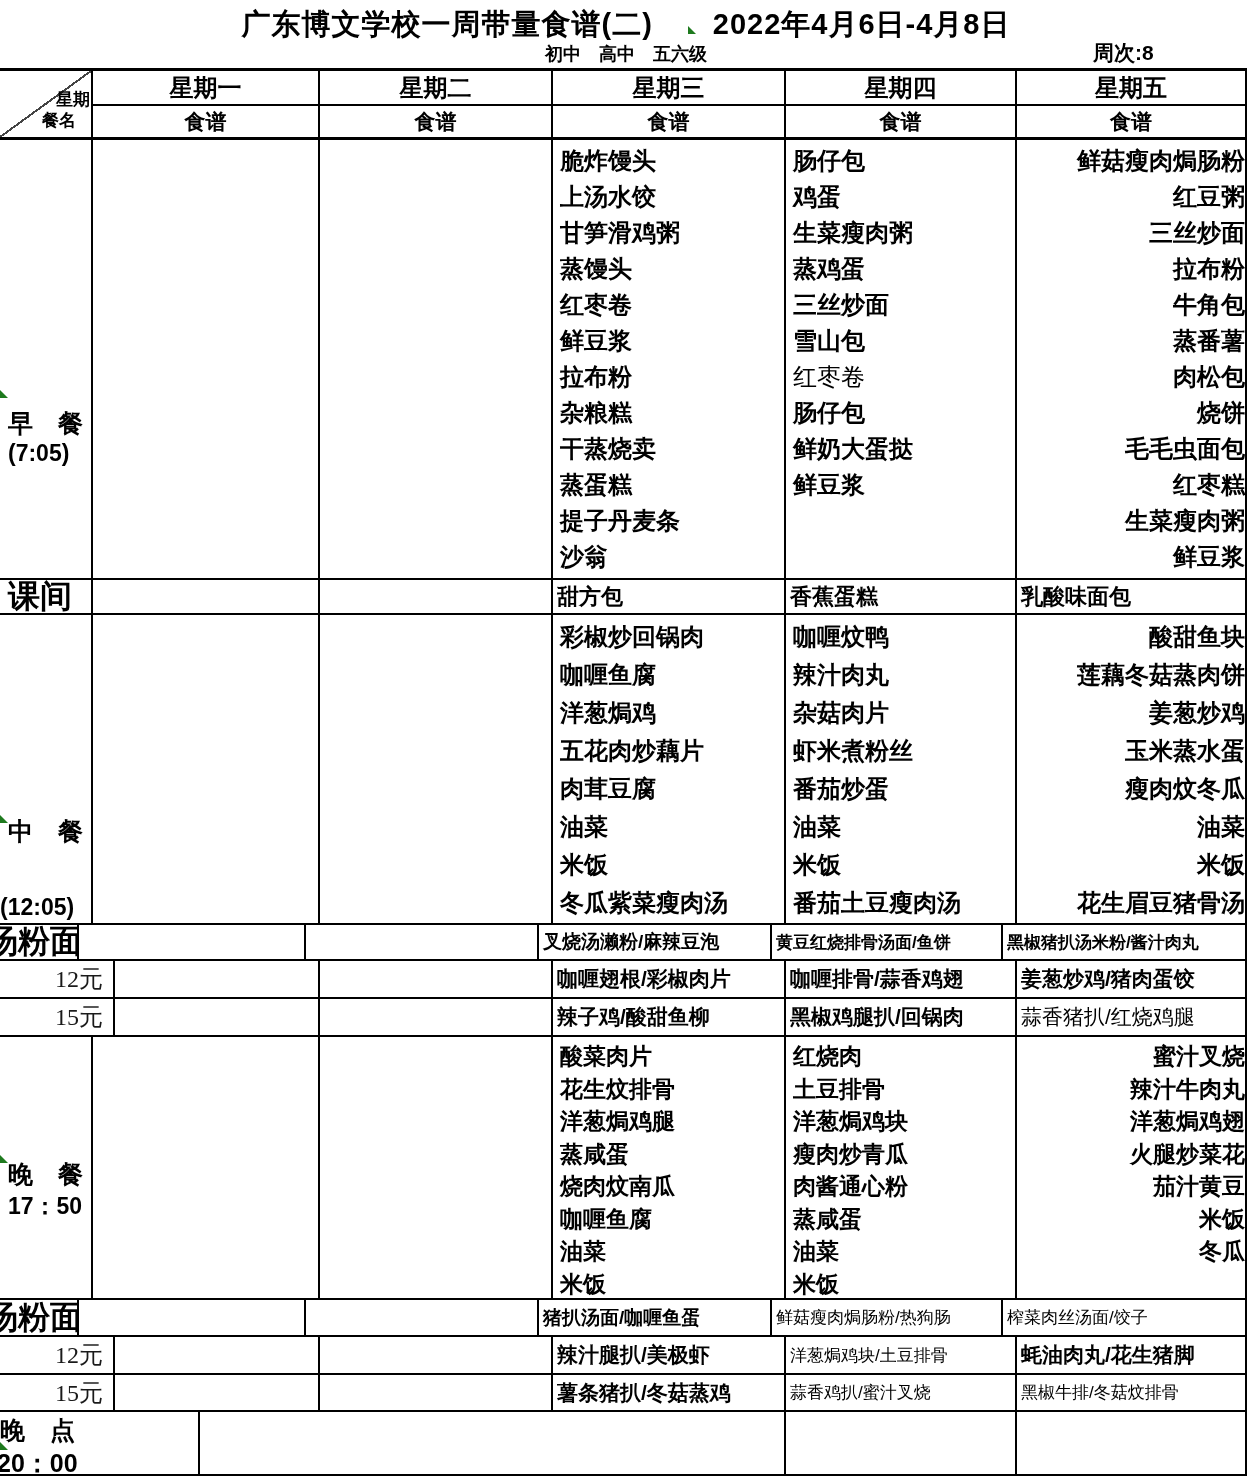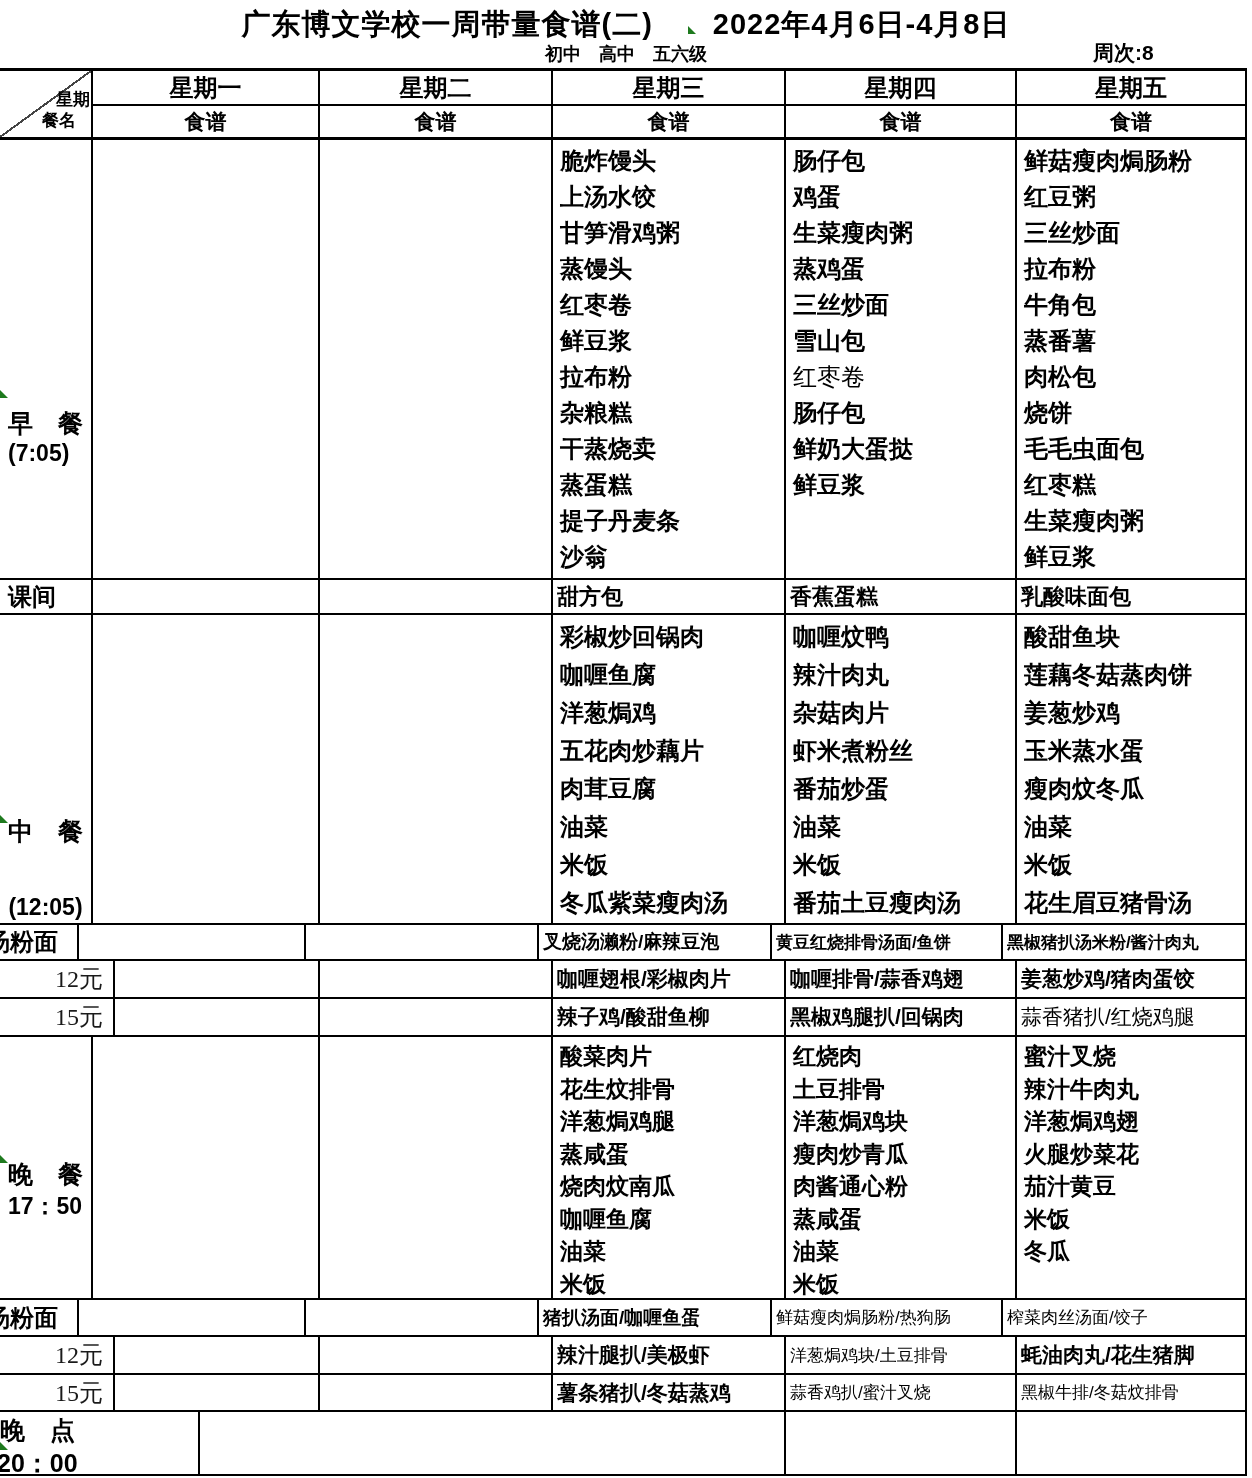--- a/index.html
+++ b/index.html
@@ -14,21 +14,21 @@
   .tbl{position:absolute;left:0;top:68px;width:1247px;border-top:3px solid #000;
        border-right:2px solid #000;box-sizing:border-box;}
   .row{display:flex;border-bottom:2px solid #000;box-sizing:border-box;}
   .cell{border-right:2px solid #000;box-sizing:border-box;position:relative;overflow:hidden;background:#fff;}
   .row .cell:last-child{border-right:none;}
   .c-label{width:93px;}
   .c-mon{width:227px;}
   .c-tue{width:233px;}
   .c-wed{width:233px;}
   .c-thu{width:231px;}
-  .c-fri{flex:1;}
+  .c-fri{flex:1;text-align:right;}
   
   .hdr{height:69px;border-bottom:3px solid #000;}
   .corner{width:93px;position:relative;
     background:linear-gradient(to bottom right,transparent calc(50% - 1px),#444 calc(50% - 1px),#444 calc(50% + 1px),transparent calc(50% + 1px));}
   .corner .tr{position:absolute;right:1px;top:17px;font-size:17px;font-weight:bold;}
   .corner .bl{position:absolute;left:1px;bottom:5px;font-size:17px;font-weight:bold;margin-left:41px;}
   .daycol{display:flex;flex-direction:column;}
   .dayname{height:37px;border-bottom:2px solid #000;box-sizing:border-box;display:flex;
            align-items:center;justify-content:center;font-size:24px;font-weight:bold;}
   .subname{height:32px;display:flex;align-items:center;justify-content:center;
@@ -45,23 +45,23 @@
   .one{display:flex;align-items:center;padding:0 4px;font-weight:bold;font-size:20px;white-space:nowrap;}
   .rec .one{font-size:22px;}
   .noodle .one{font-size:19px;}
   .price .one{font-size:21px;}
   
   .meal-label{display:flex;flex-direction:column;align-items:center;justify-content:center;
               font-weight:bold;font-size:25px;white-space:nowrap;}
   .meal-label .t2{font-size:23px;}
   .off-bf{transform:translateY(78px);}
   .off-lu .t1{transform:translateY(62px);}
-  .off-lu .t2{position:absolute;bottom:2px;left:0;width:100%;text-align:center;}
+  .off-lu .t2{position:absolute;bottom:2px;left:0;width:100%;}
   .off-di{transform:translateY(22px);}
-  .lbl-plain{display:flex;align-items:center;font-weight:bold;font-size:24px;padding-left:8px;white-space:nowrap;}
+  .lbl-plain{display:flex;align-items:center;font-weight:bold;font-size:32px;padding-left:8px;white-space:nowrap;}
   .lbl-clip{margin-left:-14px;padding-left:0;}
   .price-label{width:115px;display:flex;align-items:center;justify-content:flex-end;
                padding-right:10px;font-family:"Liberation Serif",serif;font-size:24px;color:#1a1a1a;}
   .c-mon-n{width:205px;} 
   
   .c-s1{width:200px;}
   .c-s2{width:586px;}
   .c-s3{width:231px;}
   .sup-label{display:flex;flex-direction:column;justify-content:space-between;
              font-weight:bold;padding:2px 0 0 0;}

